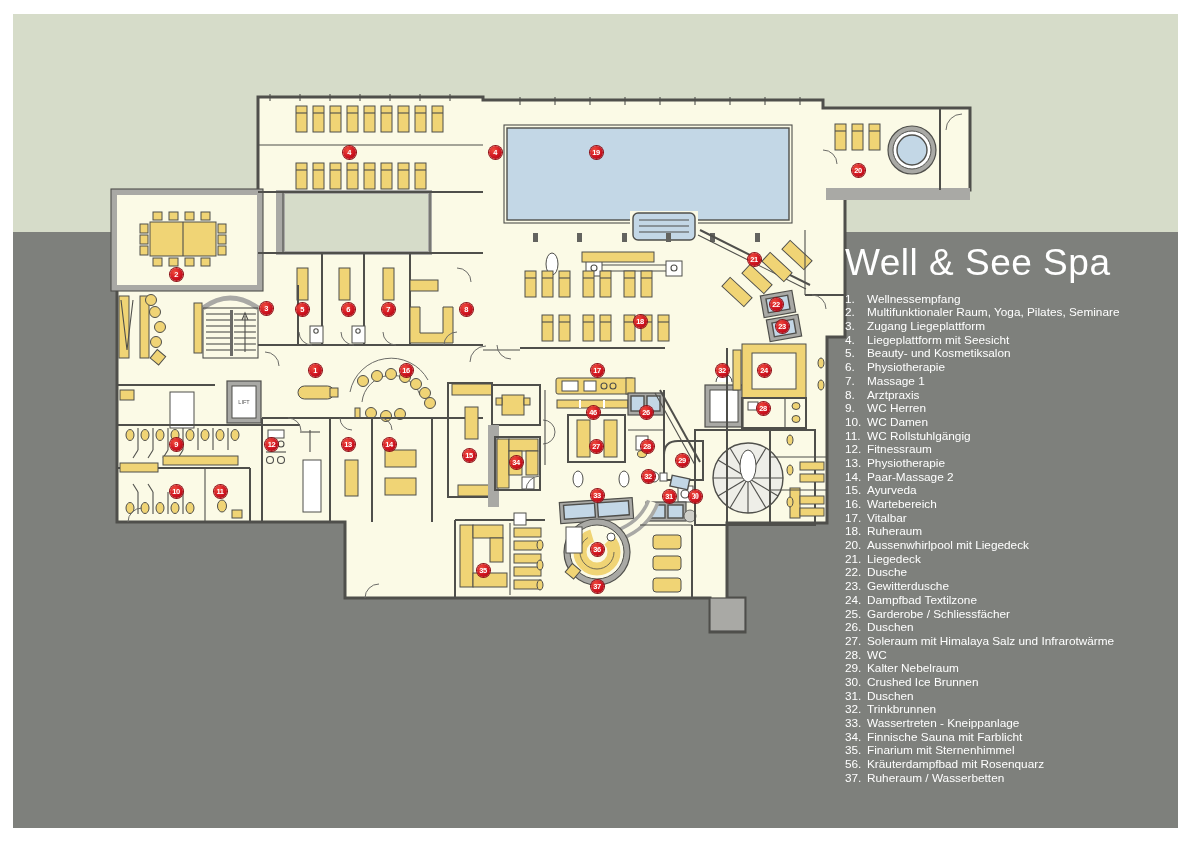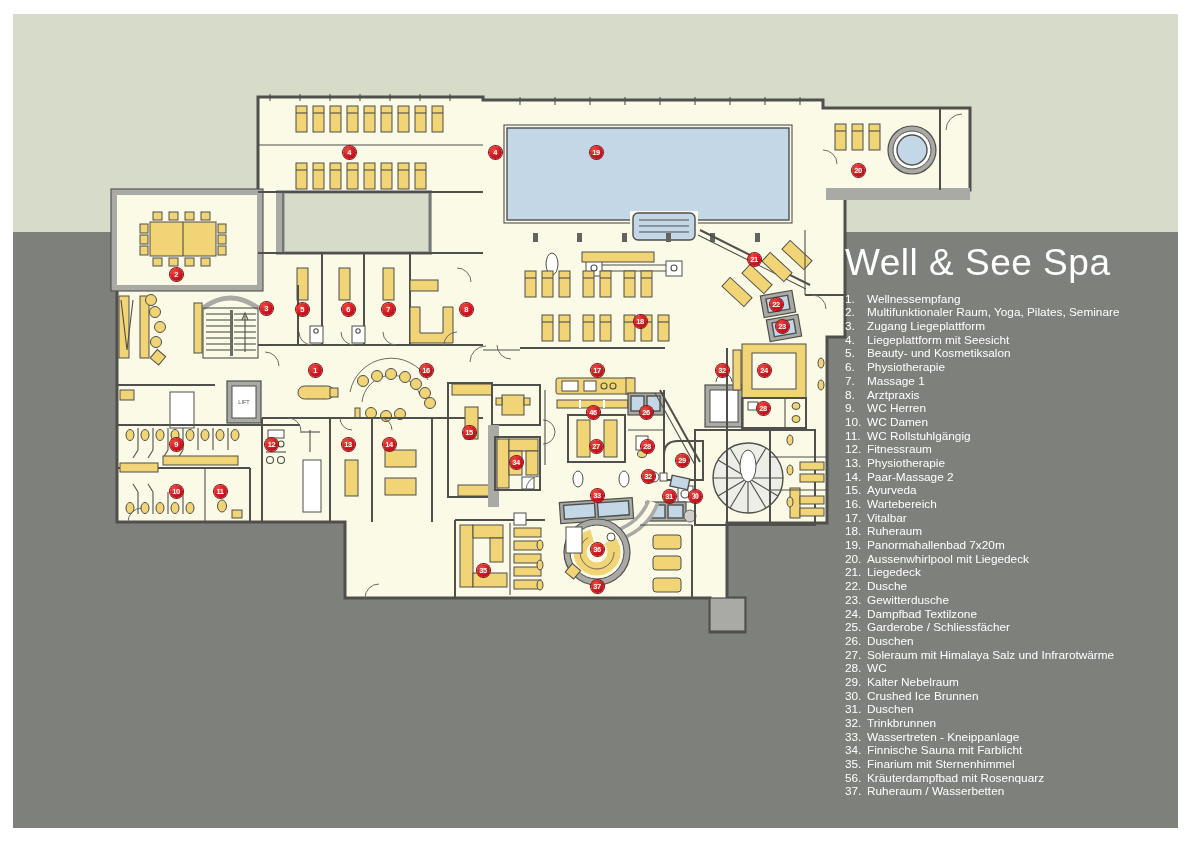--- a/index.html
+++ b/index.html
@@ -574,22 +574,22 @@
       <div class="marker" style="left: 295.5px; top: 302.5px;">5</div>
       <div class="marker" style="left: 341.5px; top: 302.5px;">6</div>
       <div class="marker" style="left: 381.5px; top: 302.5px;">7</div>
       <div class="marker" style="left: 459.5px; top: 302.5px;">8</div>
       <div class="marker" style="left: 169.5px; top: 437.5px;">9</div>
       <div class="marker" style="left: 169.5px; top: 484.5px;">10</div>
       <div class="marker" style="left: 213.5px; top: 484.5px;">11</div>
       <div class="marker" style="left: 265px; top: 437.5px;">12</div>
       <div class="marker" style="left: 341.5px; top: 437.5px;">13</div>
       <div class="marker" style="left: 382.5px; top: 437.5px;">14</div>
-      <div class="marker" style="left: 462.5px; top: 426px; border-radius: 6px;">15</div>
-      <div class="marker" style="left: 399.5px; top: 363.5px; margin-left: 20px;">16</div>
+      <div class="marker" style="left: 462.5px; top: 449px;">15</div>
+      <div class="marker" style="left: 399.5px; top: 363.5px;">16</div>
       <div class="marker" style="left: 590.5px; top: 363.5px;">17</div>
       <div class="marker" style="left: 589.5px; top: 315px; margin-left: 44px;">18</div>
       <div class="marker" style="left: 589.5px; top: 145.5px;">19</div>
       <div class="marker" style="left: 851.5px; top: 163.5px;">20</div>
       <div class="marker" style="left: 747.5px; top: 252.5px;">21</div>
       <div class="marker" style="left: 769.5px; top: 297.5px;">22</div>
       <div class="marker" style="left: 775.5px; top: 319.5px;">23</div>
       <div class="marker" style="left: 757.5px; top: 363.5px;">24</div>
       <div class="marker" style="left: 586.5px; top: 405.5px;">46</div>
       <div class="marker" style="left: 639.5px; top: 405.5px;">26</div>
@@ -677,24 +677,20 @@
         </li>
         <li>
           <span class="num">17.</span>
           <span class="lab">Vitalbar</span>
         </li>
         <li>
           <span class="num">18.</span>
           <span class="lab">Ruheraum</span>
         </li>
         <li>
-          <span class="num">19.</span>
-          <span class="lab">Panormahallenbad 7x20m</span>
-        </li>
-        <li>
           <span class="num">20.</span>
           <span class="lab">Aussenwhirlpool mit Liegedeck</span>
         </li>
         <li>
           <span class="num">21.</span>
           <span class="lab">Liegedeck</span>
         </li>
         <li>
           <span class="num">22.</span>
           <span class="lab">Dusche</span>

